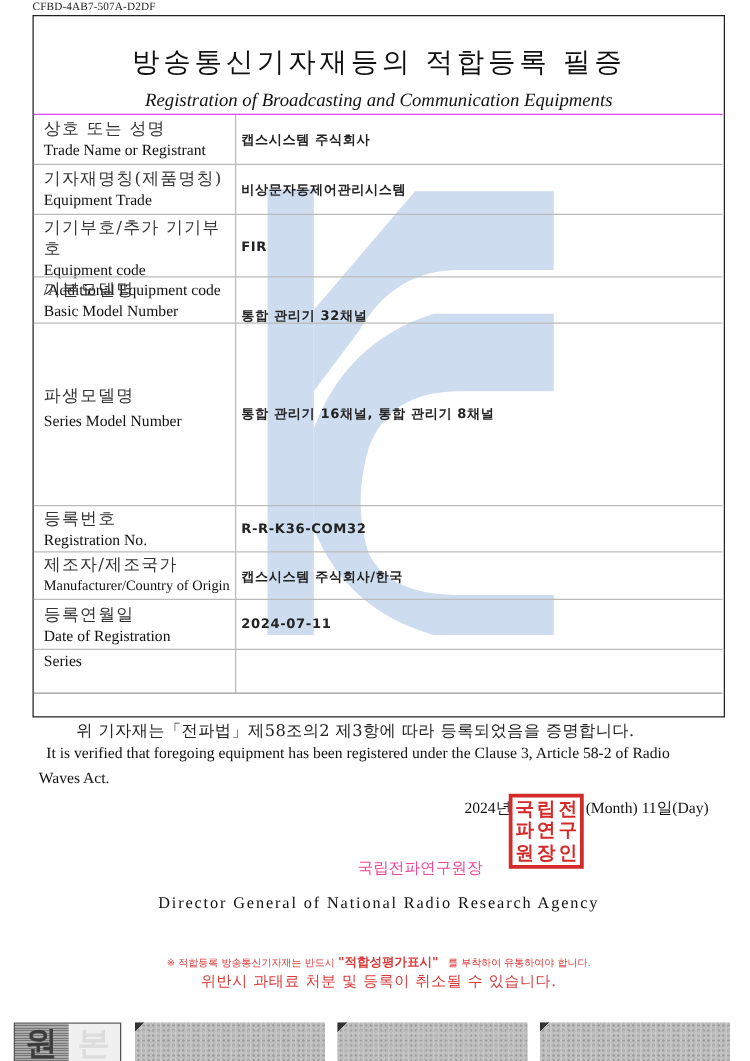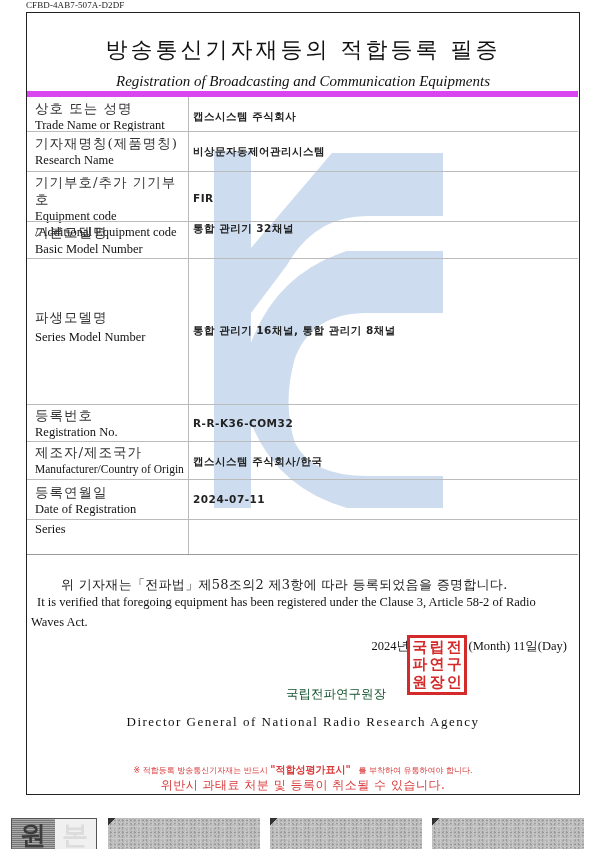--- a/index.html
+++ b/index.html
@@ -1,44 +1,44 @@
 <!DOCTYPE html>
 <html><head>
 <meta charset="utf-8">
 <style>
   html, body { margin:0; padding:0; background:#ffffff; }
   body { width:600px; height:849px; position:relative; overflow:hidden;
          font-family:"Liberation Serif","DejaVu Serif",serif; color:#111; }
   .docid { position:absolute; left:26px; top:0px; font-size:9px; color:#222; letter-spacing:0.1px; }
-  .frame { position:absolute; left:26px; top:12px; width:554px; height:783px;
+  .frame { position:absolute; left:26px; top:12px; width:554px; height:562px;
            border:1.5px solid #222; box-sizing:border-box; }
   .title { position:absolute; left:0; right:0; top:22px; text-align:center;
            font-family:"DejaVu Serif",serif; font-size:22px; letter-spacing:3px; color:#111; }
   .subtitle { position:absolute; left:0; right:0; top:60px; text-align:center;
               font-style:italic; font-size:15px; color:#111; }
 
   
   .kc { position:absolute; left:0; top:0; width:554px; height:783px; pointer-events:none; }
 
   .table { position:absolute; left:0; top:78px; width:551px; }
   .row { position:absolute; left:0; width:551px; border-top:1px solid #bbb; box-sizing:border-box; }
-  .row.first { border-top:6px solid #d946ef;text-decoration:underline; }
+  .row.first { border-top:1px solid #d946ef;text-decoration:underline; }
   .lab { position:absolute; left:8px; width:155px; }
   .lab .ko { font-family:"DejaVu Serif",serif; font-size:13.5px; color:#333; letter-spacing:1px; line-height:17px; }
   .lab .en { font-size:12.5px; color:#111; line-height:16px; }
   .val { position:absolute; left:166px; font-family:"DejaVu Sans",sans-serif; font-weight:bold;
          font-size:10.5px; color:#222; letter-spacing:0.5px; }
   .coldiv { position:absolute; left:161px; top:0; width:1px; background:#bbb; }
   .tbl-bottom { position:absolute; left:0; width:551px; border-top:1px solid #999; }
 
   .cert-ko { position:absolute; left:34px; top:563px; font-family:"DejaVu Serif",serif; font-size:13px; color:#222; letter-spacing:0.3px; }
   .cert-en1 { position:absolute; left:10px; top:582px; font-size:12.5px; color:#111; }
   .cert-en2 { position:absolute; left:4px; top:602px; font-size:12.5px; color:#111; }
   .cert-date { position:absolute; right:12px; top:625px; font-size:12.5px; color:#111; }
-  .signer { position:absolute; left:259px; top:673px; font-family:"DejaVu Serif",serif; font-size:12.5px; color:#14532d; }
+  .signer { position:absolute; left:259px; top:673px; font-family:"DejaVu Serif",serif; font-size:12.5px; color:#ec4899; }
   .seal { position:absolute; left:380px; top:622px; width:60px; height:60px; border:3px solid #d42a2a;
           box-sizing:border-box; background:#fff; display:grid; grid-template-columns:repeat(3,1fr);
           grid-template-rows:repeat(3,1fr); padding:1px; }
   .seal span { color:#d42a2a; font-family:"DejaVu Sans",sans-serif; font-weight:bold; font-size:15px;
                line-height:17px; text-align:center; }
   .agency { position:absolute; left:0; right:0; top:701px; text-align:center; font-size:13px; letter-spacing:1.5px; color:#111; }
   .notice1 { position:absolute; left:0; right:0; top:750px; text-align:center; font-family:"DejaVu Sans",sans-serif;
              font-size:8px; color:#d83a3a; }
   .notice1 b { font-size:10px; }
   .notice2 { position:absolute; left:0; right:0; top:764px; text-align:center; font-family:"DejaVu Serif",serif;
@@ -90,40 +90,40 @@
       <div class="lab" style="top:3px;">
         <div class="ko">상호 또는 성명</div>
         <div class="en">Trade Name or Registrant</div>
       </div>
       <div class="val" style="top:13px;">캡스시스템 주식회사</div>
     </div>
 
     <div class="row" style="top:40px;height:40px;">
       <div class="lab" style="top:3px;">
         <div class="ko">기자재명칭(제품명칭)</div>
-        <div class="en">Research Name</div>
+        <div class="en">Equipment Trade</div>
       </div>
       <div class="val" style="top:13px;">비상문자동제어관리시스템</div>
     </div>
 
     <div class="row" style="top:80px;height:50px;">
       <div class="lab" style="top:2px;">
         <div class="ko">기기부호/추가 기기부호</div>
         <div class="en">Equipment code</div>
         <div class="en">/Additional Equipment code</div>
       </div>
       <div class="val" style="top:20px;">FIR</div>
     </div>
 
     <div class="row" style="top:130px;height:37px;">
       <div class="lab" style="top:2px;">
         <div class="ko">기본모델명</div>
         <div class="en">Basic Model Number</div>
       </div>
-      <div class="val" style="top:0;text-align:center;">통합 관리기 32채널</div>
+      <div class="val" style="top:24px;text-align:center;">통합 관리기 32채널</div>
     </div>
 
     <div class="row" style="top:167px;height:146px;">
       <div class="lab" style="top:50px;">
         <div class="ko" style="margin-bottom:3px;">파생모델명</div>
         <div class="en">Series Model Number</div>
       </div>
       <div class="val" style="top:65px;left:166px;">통합 관리기 16채널, 통합 관리기 8채널</div>
     </div>
 

